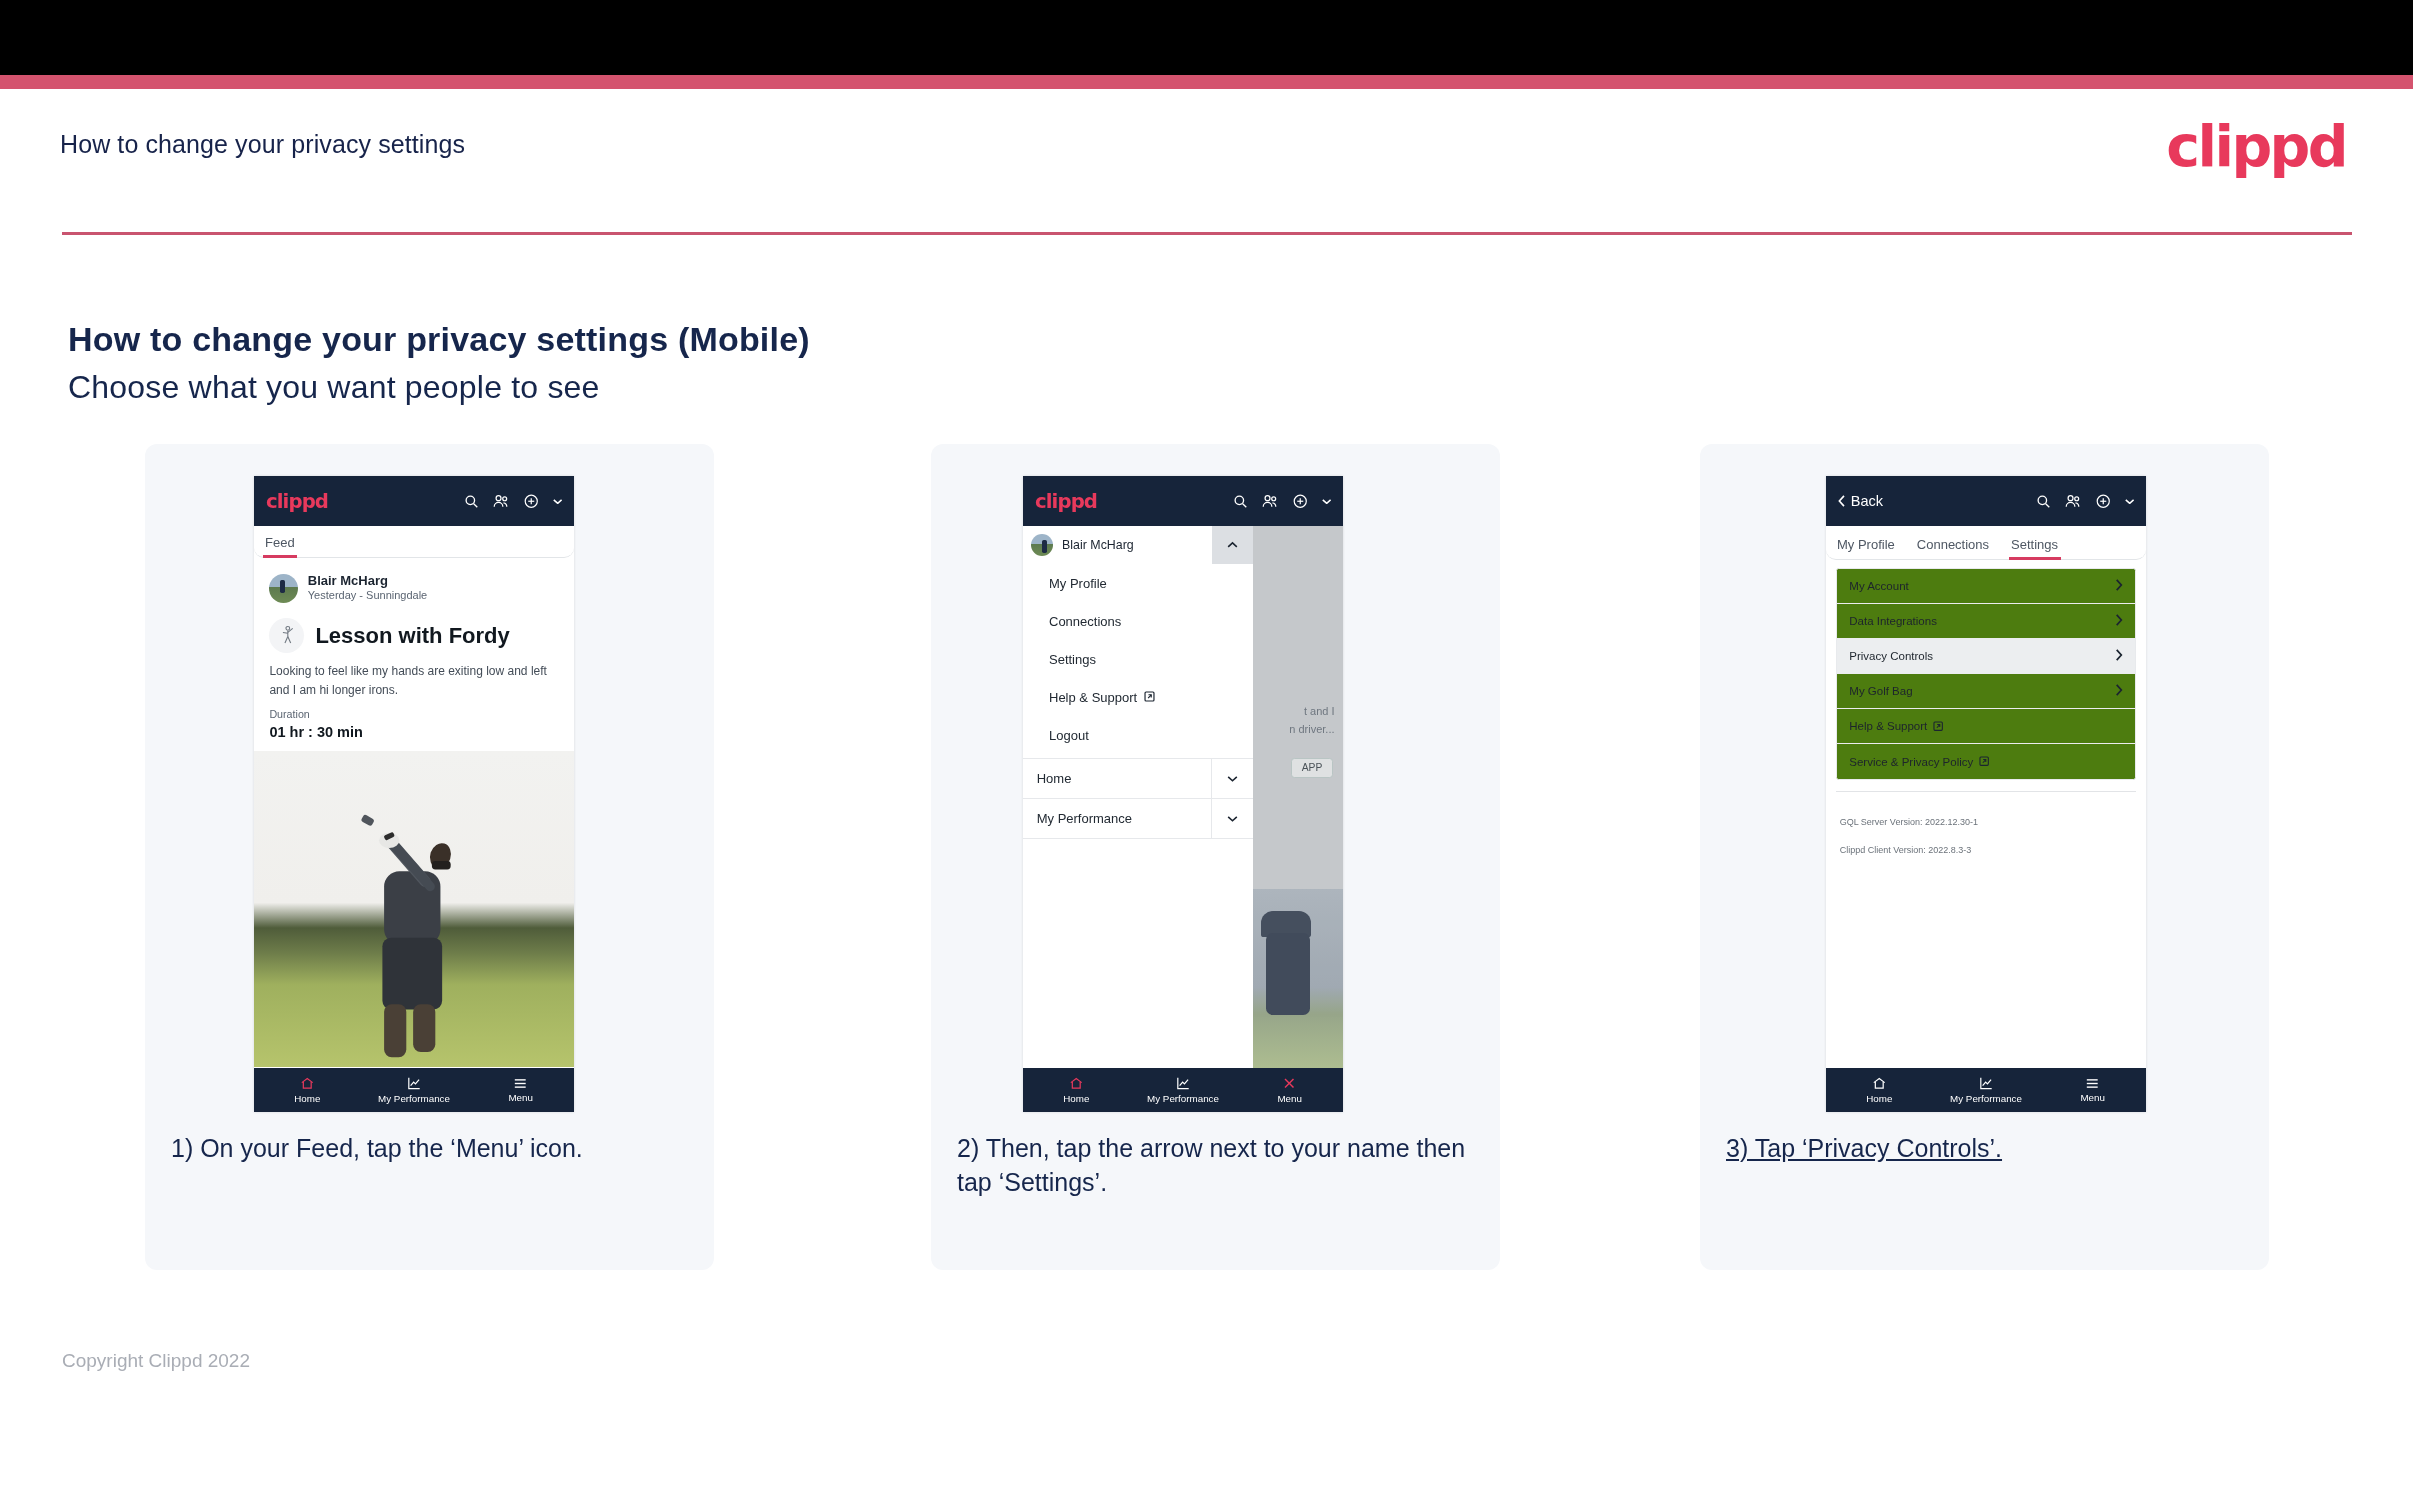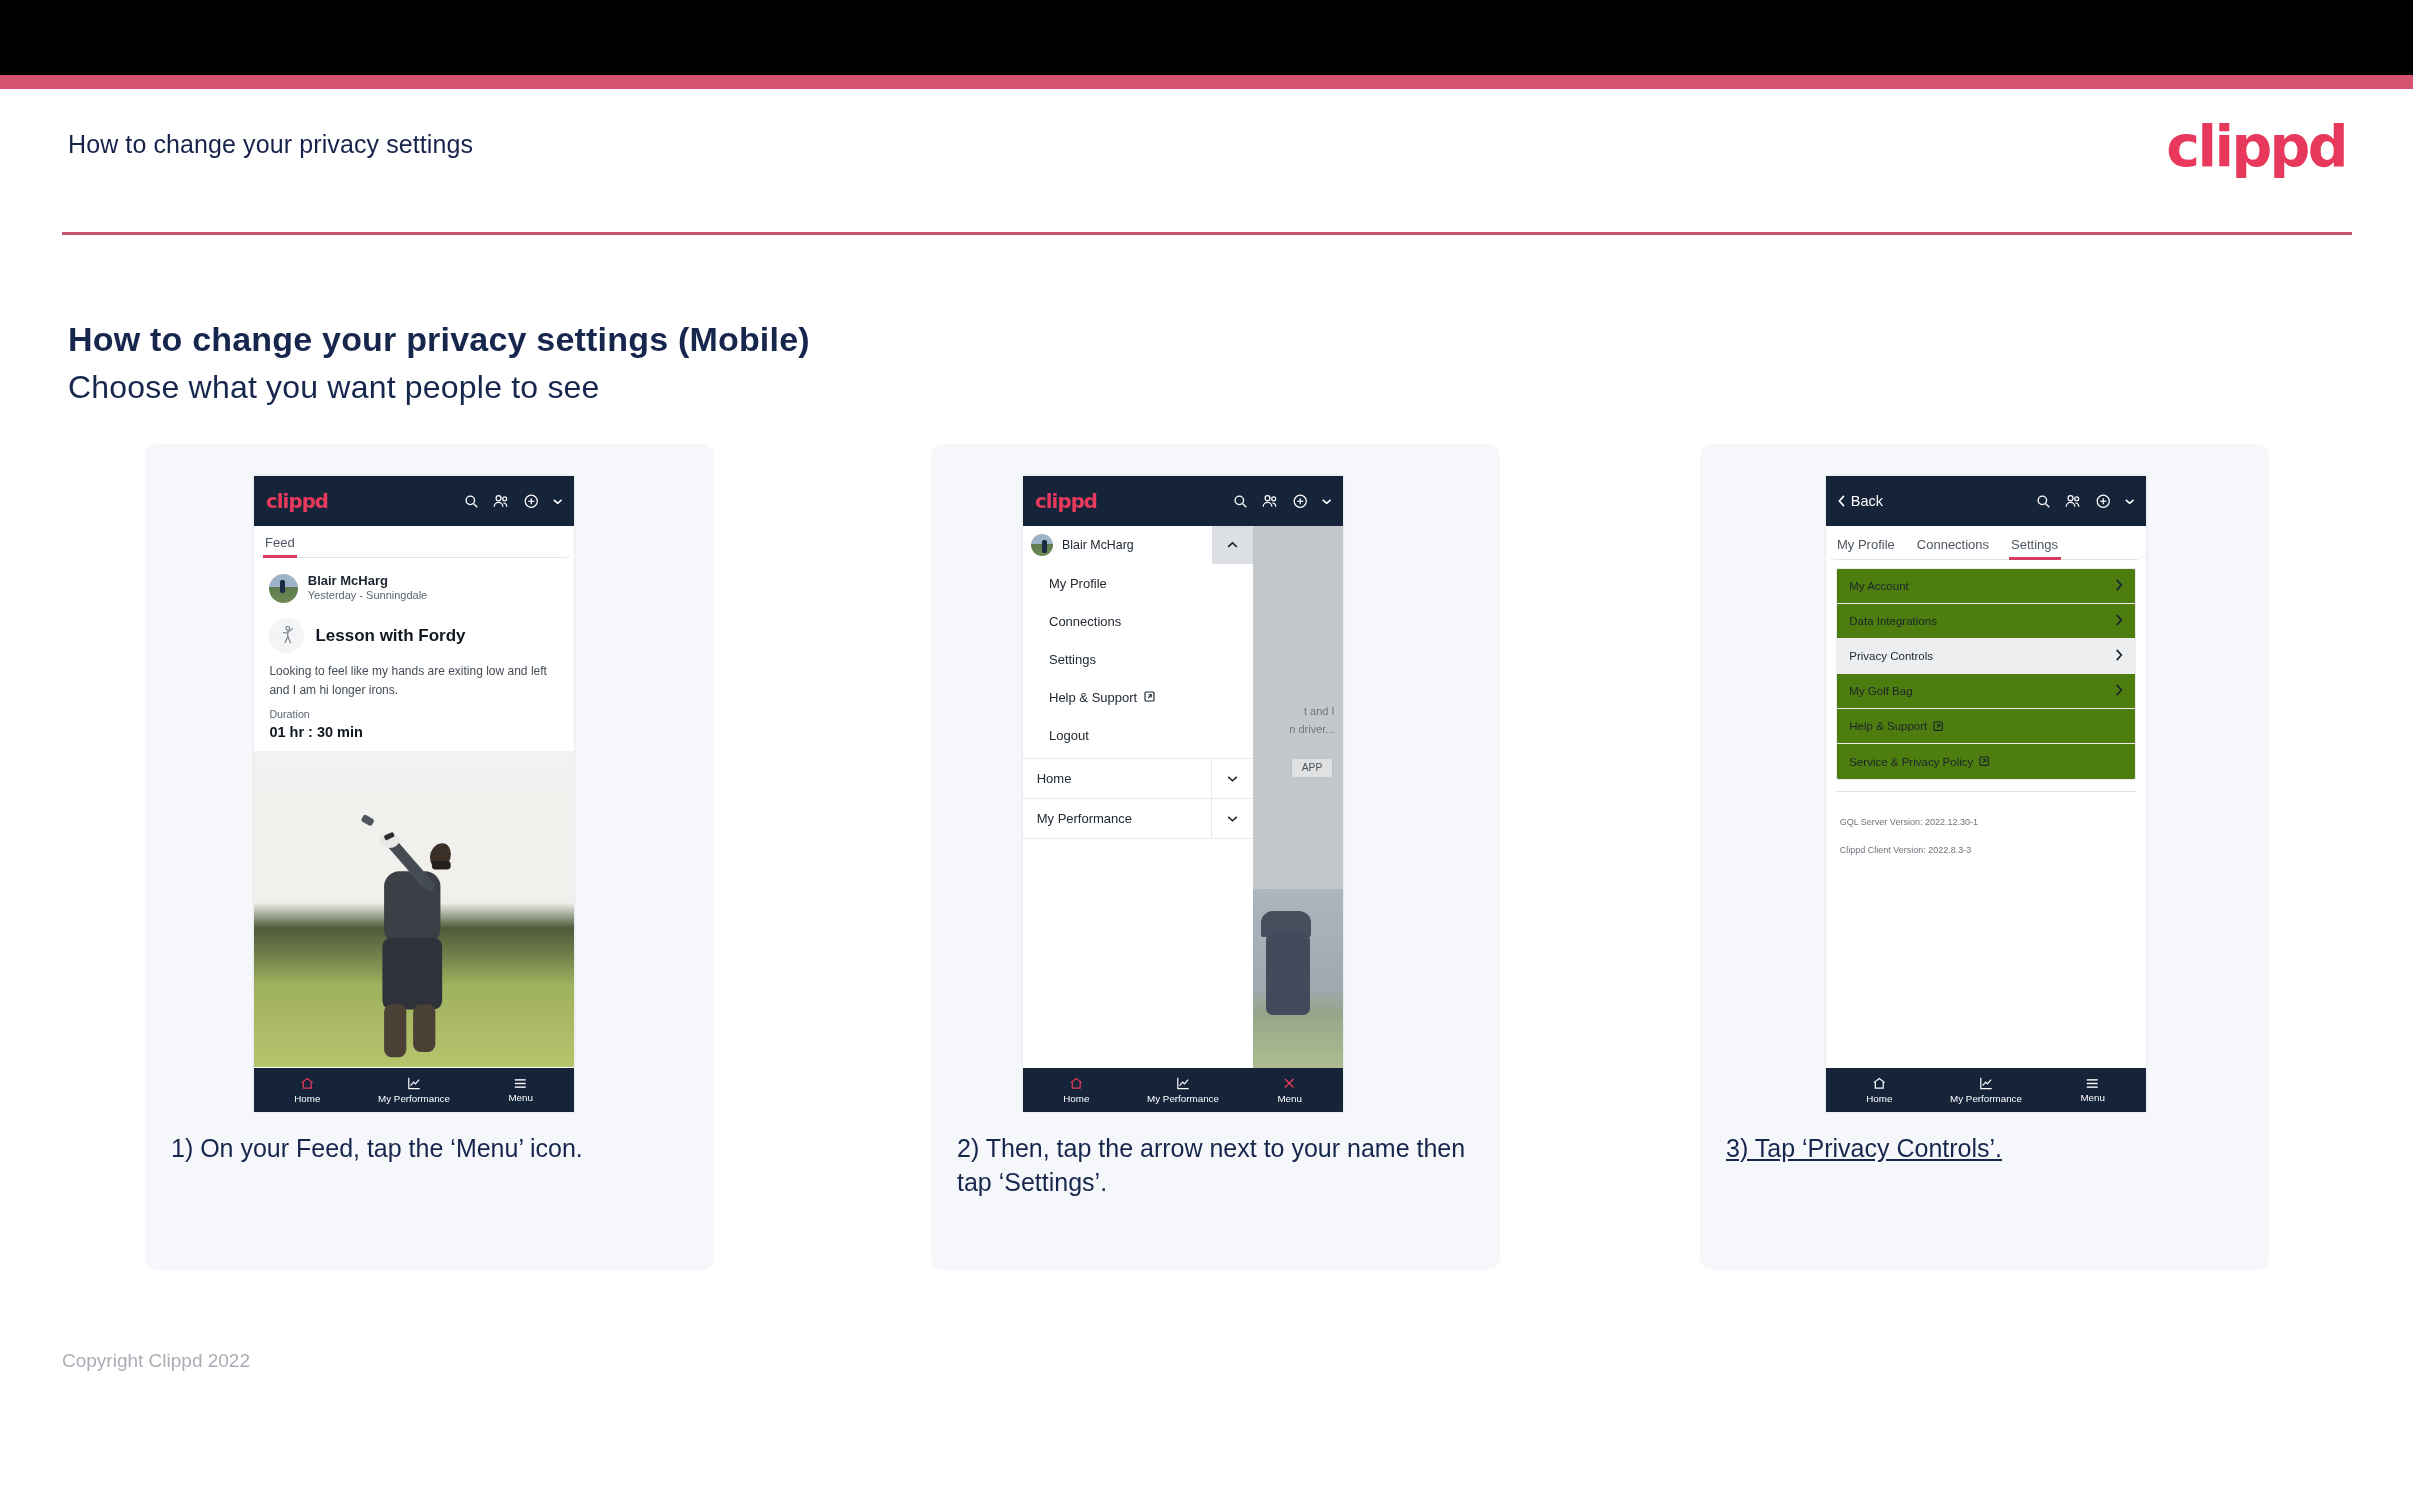--- a/index.html
+++ b/index.html
@@ -10,21 +10,21 @@
     overflow:hidden;
     position:relative;
   }
   
   .top-black{position:absolute;left:0;top:0;width:2413px;height:75px;background:#000000;}
   .top-pink{position:absolute;left:0;top:75px;width:2413px;height:13.7px;background:#d4536e;}
 
   
   .header{position:absolute;left:0;top:89px;width:2413px;height:147px;}
   .header-title{
-    position:absolute;left:68px;top:41px;
+    position:absolute;left:60px;top:41px;
     font-size:25px;color:#17234a;letter-spacing:0.1px;
   }
   .brand-logo{
     position:absolute;right:67px;top:24px;
     font-size:57px;font-weight:bold;color:#e8395c;
     letter-spacing:-2.6px;font-family:"DejaVu Sans", sans-serif;
   }
   .header-rule{
     position:absolute;left:62px;top:232px;width:2290px;height:2.6px;background:#c9546f;
   }
@@ -104,21 +104,21 @@
     background:#1d2b44;border-radius:1.7px;
   }
   .post-name{font-size:13px;font-weight:bold;color:#1b2430;line-height:1.25;}
   .post-meta{font-size:11px;color:#5b6572;line-height:1.25;}
 
   .lesson-row{position:absolute;display:flex;align-items:center;gap:11px;}
   .golf-icon{
     width:35px;height:35px;border-radius:50%;background:#f3f4f6;
     display:flex;align-items:center;justify-content:center;
   }
-  .lesson-title{font-size:17px;font-weight:bold;color:#11181f;}
+  .lesson-title{font-size:22px;font-weight:bold;color:#11181f;}
   .post-body{position:absolute;font-size:12px;color:#434c57;line-height:1.55;}
   .dur-label{position:absolute;font-size:10.7px;color:#5b6572;}
   .dur-value{position:absolute;font-size:14.5px;font-weight:bold;color:#11181f;}
 
   
   .photo{
     position:absolute;left:0;width:100%;height:214px;overflow:hidden;
     background:linear-gradient(180deg,#f2f2f0 0%,#f0efec 48%,#4f5c3a 56%,#6e7d4a 64%,#9fb05e 74%,#b6c46c 100%);
   }
   .golfer{position:absolute;left:48%;bottom:3.4px;transform:translateX(-50%);}

